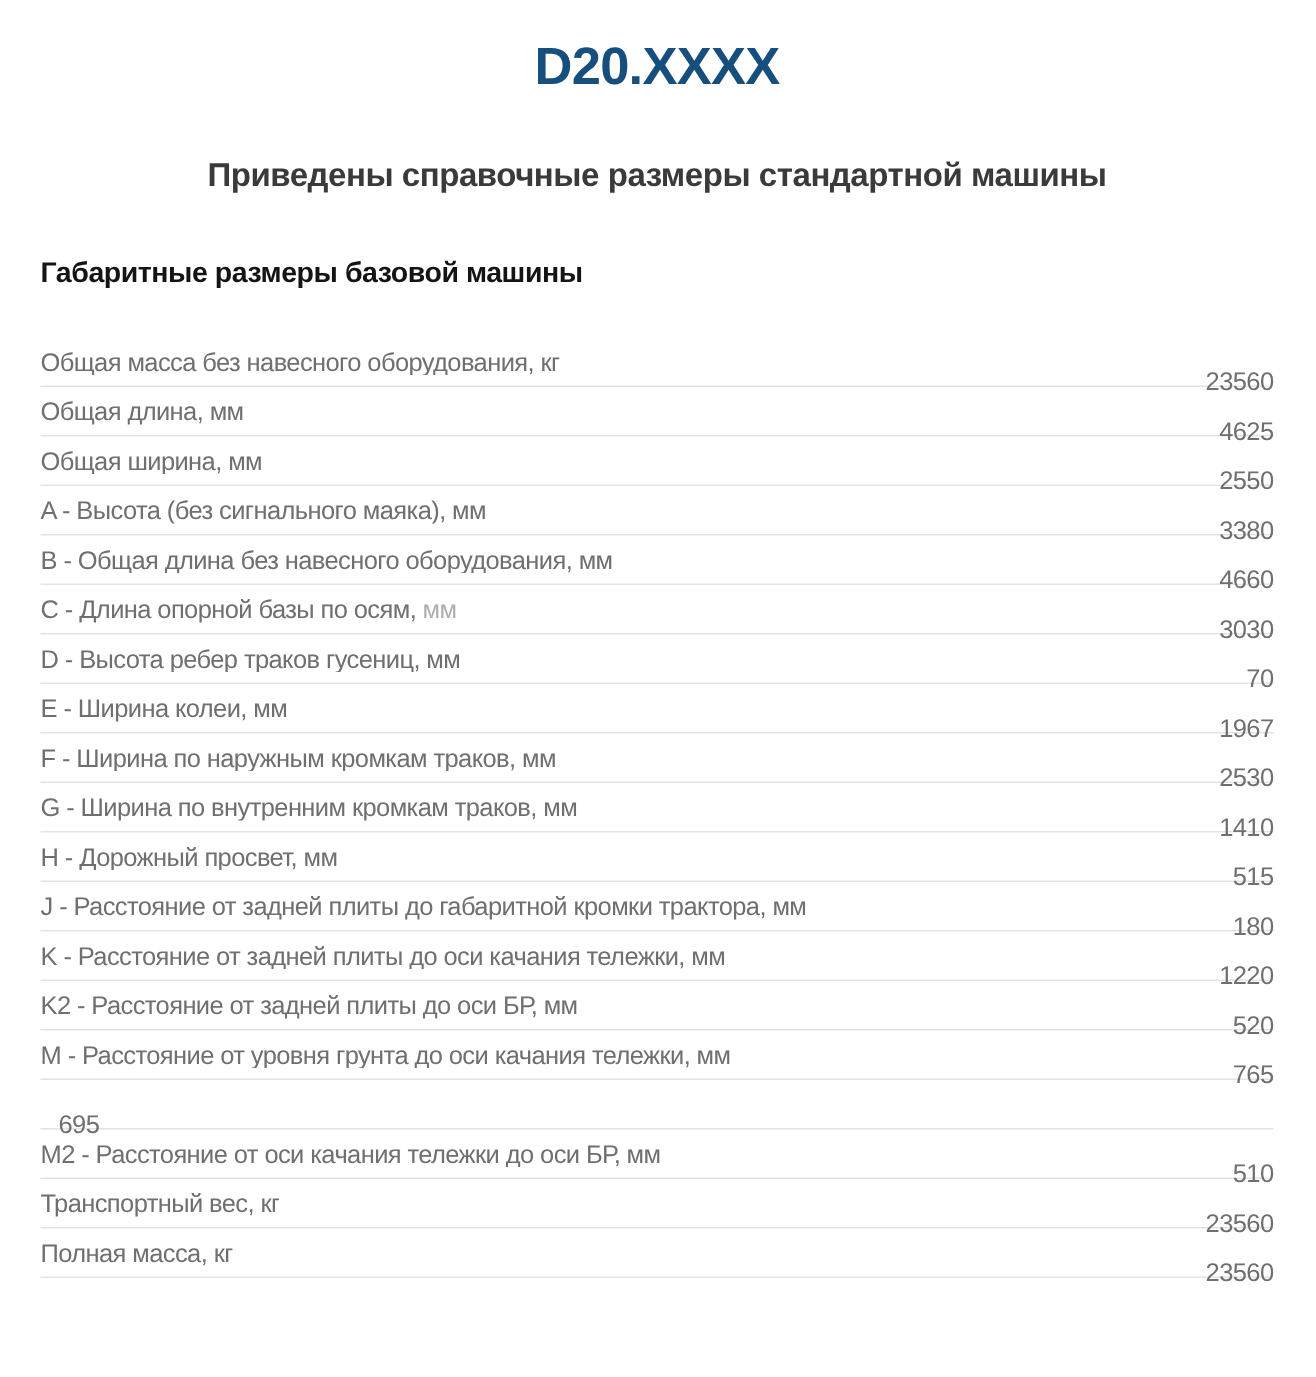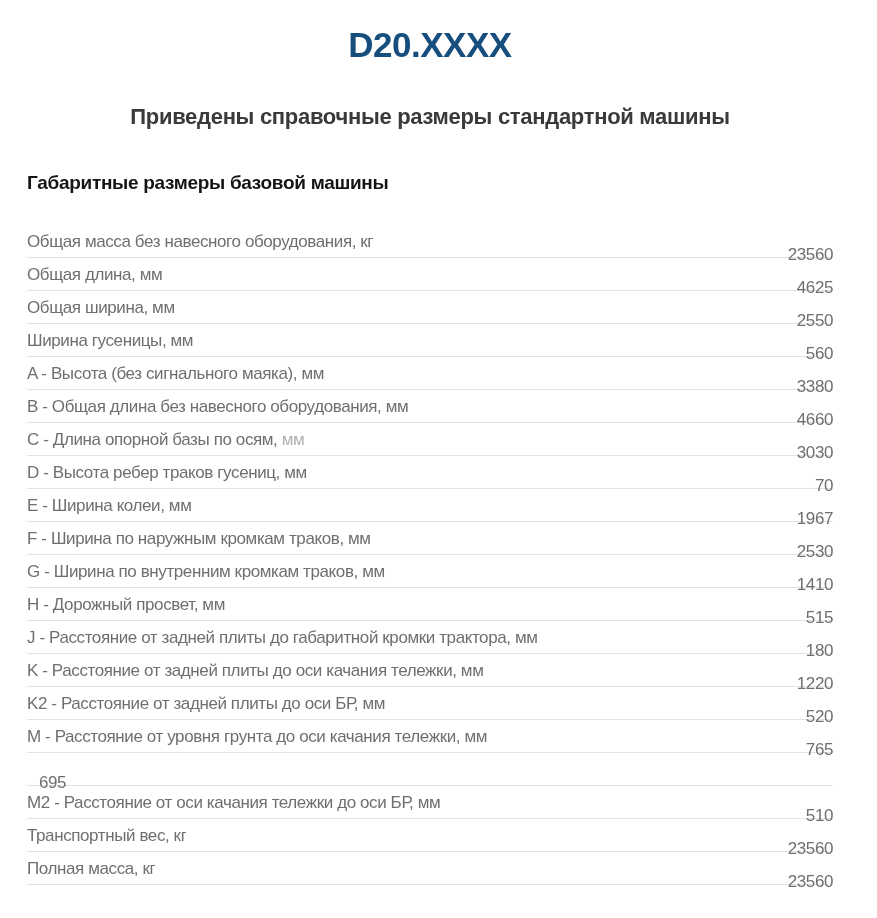--- a/index.html
+++ b/index.html
@@ -8,21 +8,21 @@
     background: #ffffff;
   }
   body {
     width: 877px;
     height: 918px;
     font-family: "Liberation Sans", sans-serif;
     -webkit-font-smoothing: antialiased;
     overflow: hidden;
   }
   .page {
-    padding: 0 44px 0 27px;
+    padding: 0 28px 0 27px;
     box-sizing: border-box;
     width: 877px;
   }
   .page-title {
     margin: 24px 0 0 0;
     text-align: center;
     font-size: 35px;
     font-weight: bold;
     letter-spacing: -0.5px;
     color: var(--title-blue, #164e7e);
@@ -94,24 +94,20 @@
   <div class="spec-row">
     <span class="spec-label"><span class="spec-label-main">Общая длина, мм</span><span class="spec-label-light"></span></span>
     <span class="spec-value">4625</span>
   </div>
 
   <div class="spec-row">
     <span class="spec-label"><span class="spec-label-main">Общая ширина, мм</span><span class="spec-label-light"></span></span>
     <span class="spec-value">2550</span>
   </div>
 
-  <div class="spec-row">
-    <span class="spec-label"><span class="spec-label-main">Ширина гусеницы, мм</span><span class="spec-label-light"></span></span>
-    <span class="spec-value">560</span>
-  </div>
 
   <div class="spec-row">
     <span class="spec-label"><span class="spec-label-main">A - Высота (без сигнального маяка), мм</span><span class="spec-label-light"></span></span>
     <span class="spec-value">3380</span>
   </div>
 
 
   <div class="spec-row">
     <span class="spec-label"><span class="spec-label-main">B - Общая длина без навесного оборудования, мм</span><span class="spec-label-light"></span></span>
     <span class="spec-value">4660</span>

